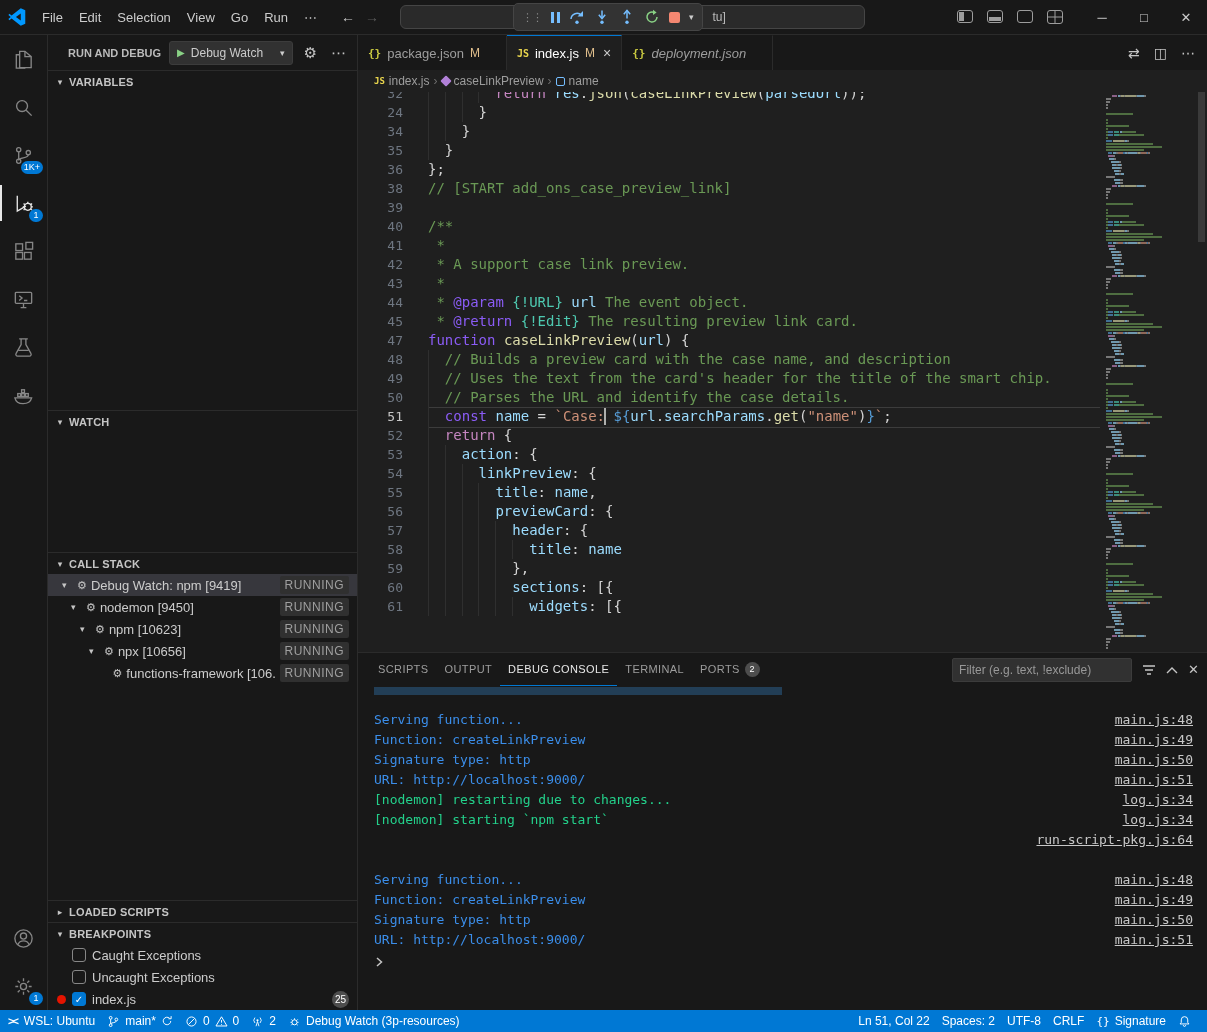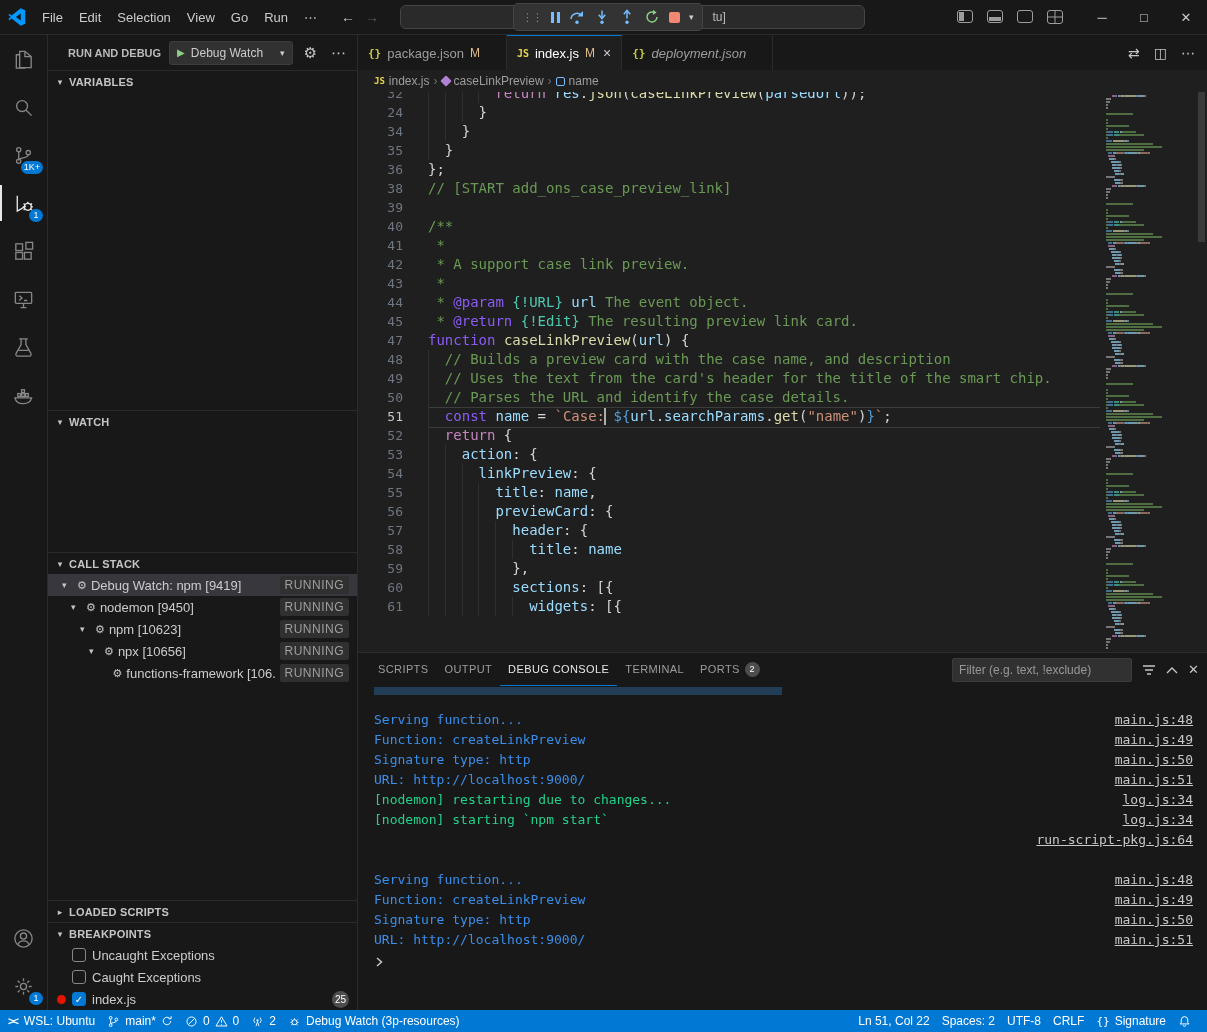--- a/index.html
+++ b/index.html
@@ -389,26 +389,26 @@
       </div>
 
       <div class="section-header">
         <span class="section-chevron">▾</span>
         <span class="section-title">BREAKPOINTS</span>
       </div>
       <div class="section-body body-breakpoints" id="breakpoints-list">
           <div class="bp-row">
             <span class="bp-slot"></span>
             <span class="checkbox"></span>
-            <span>Uncaught Exceptions</span>
+            <span>Caught Exceptions</span>
           </div>
           <div class="bp-row">
             <span class="bp-slot"></span>
             <span class="checkbox"></span>
-            <span>Caught Exceptions</span>
+            <span>Uncaught Exceptions</span>
           </div>
           <div class="bp-row">
             <span class="bp-slot">
               <span class="bp-dot"></span>
             </span>
             <span class="checkbox checked">✓</span>
             <span>index.js</span>
             <span class="bp-badge">25</span>
           </div>
         </div>

